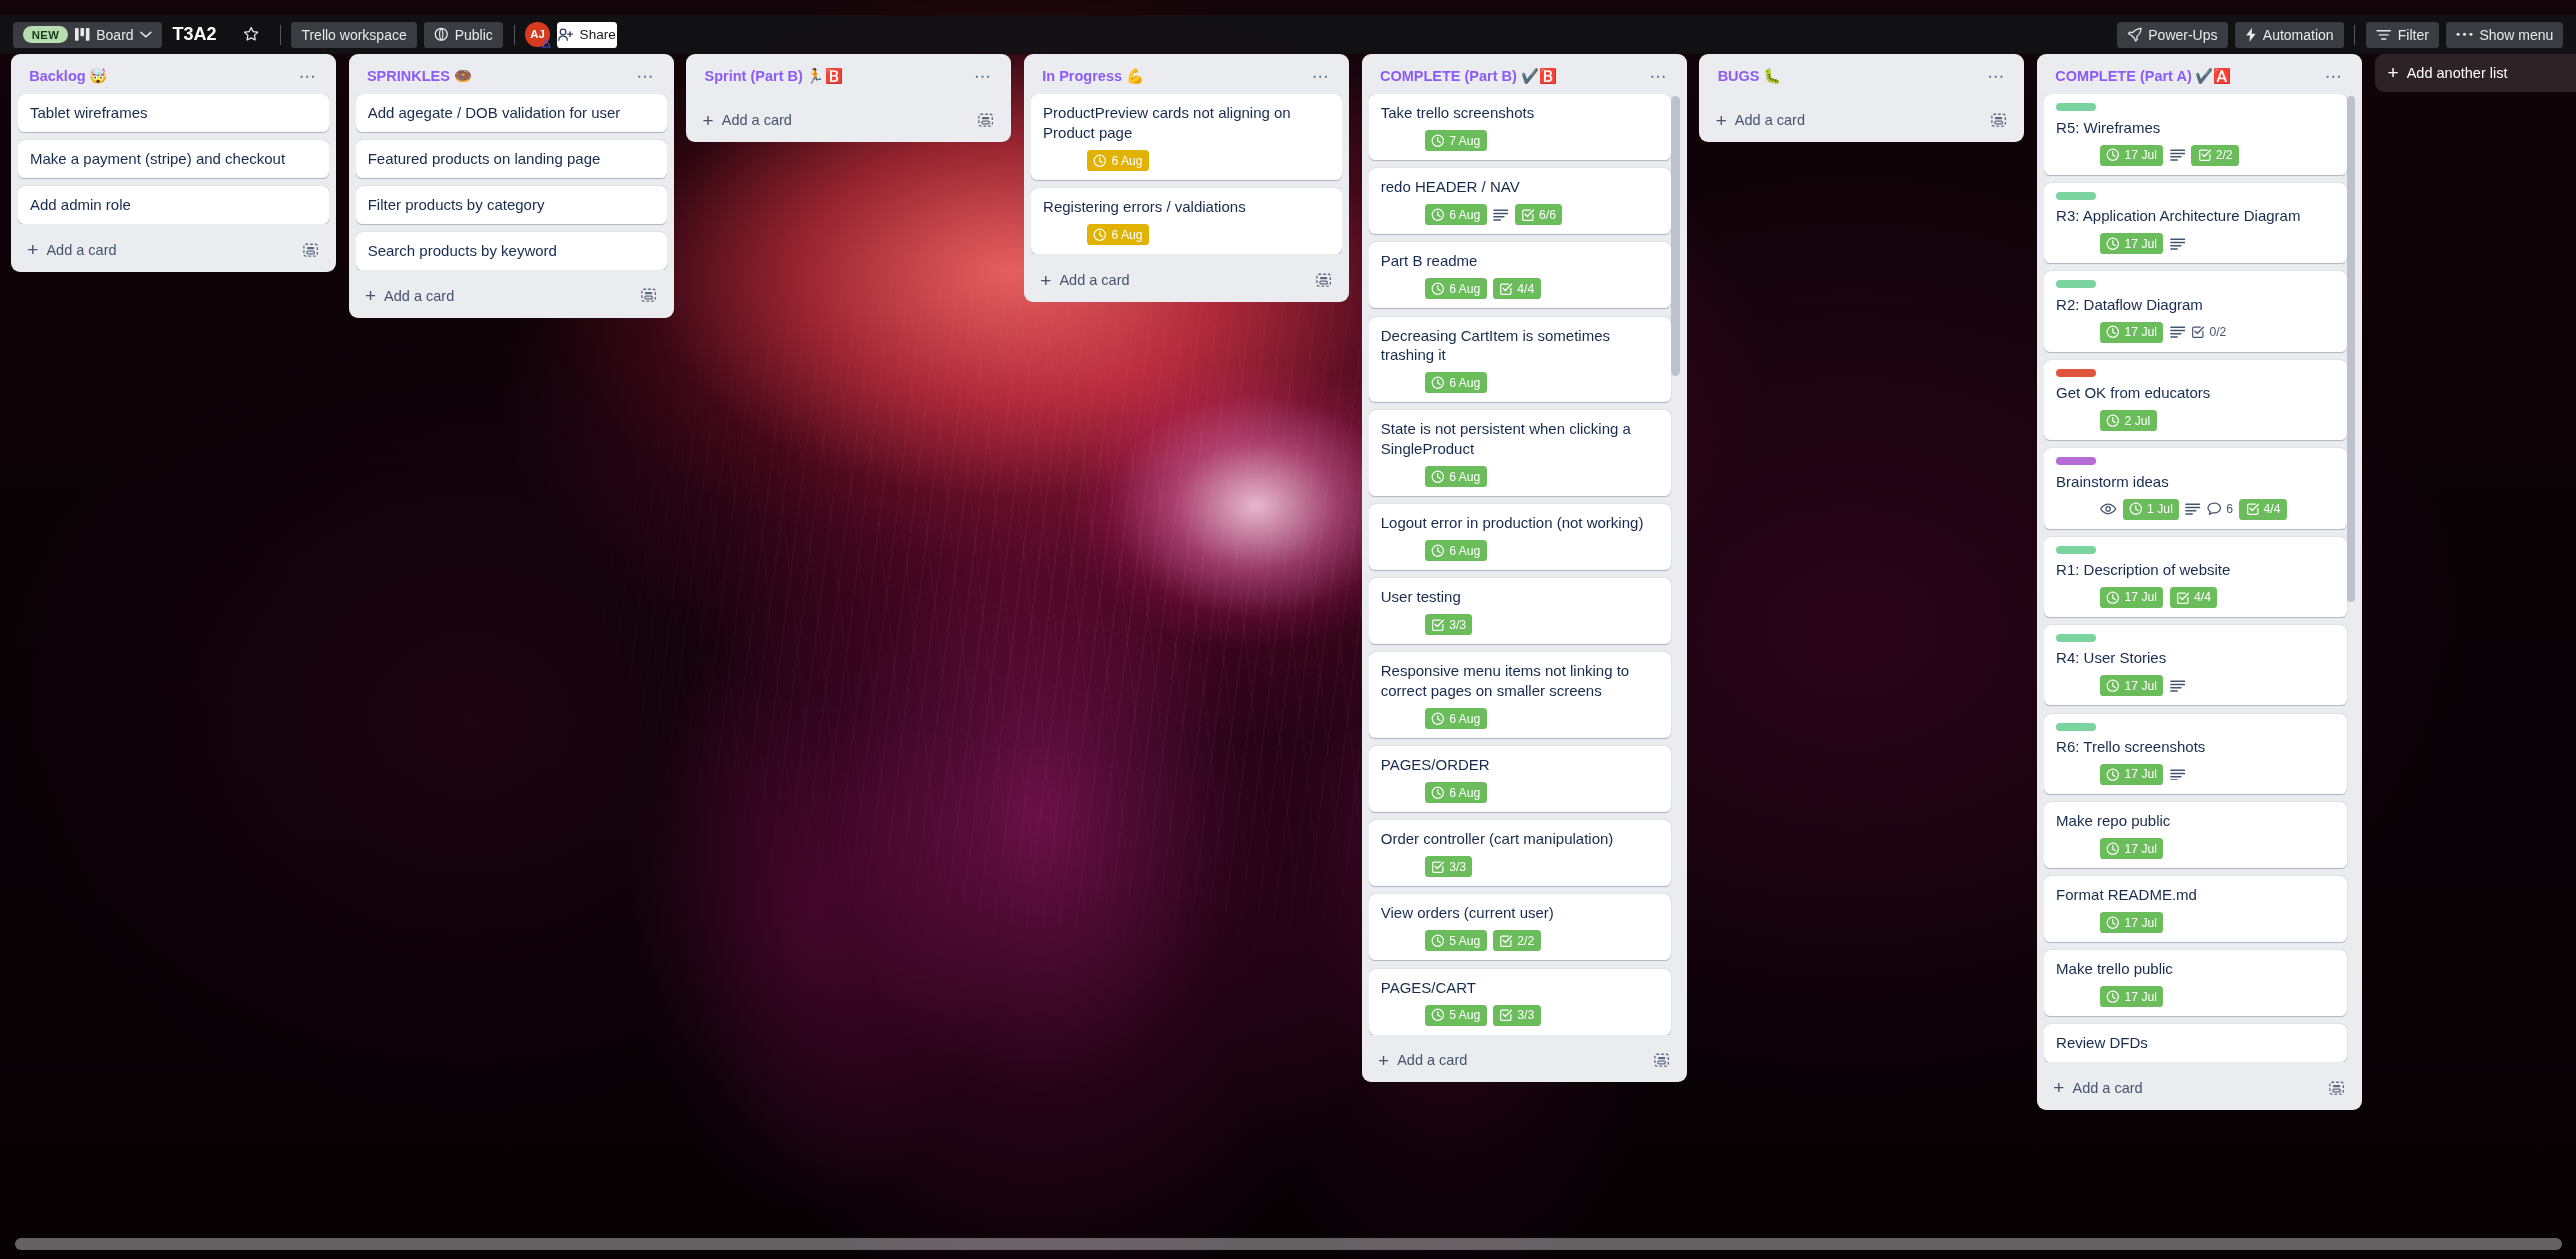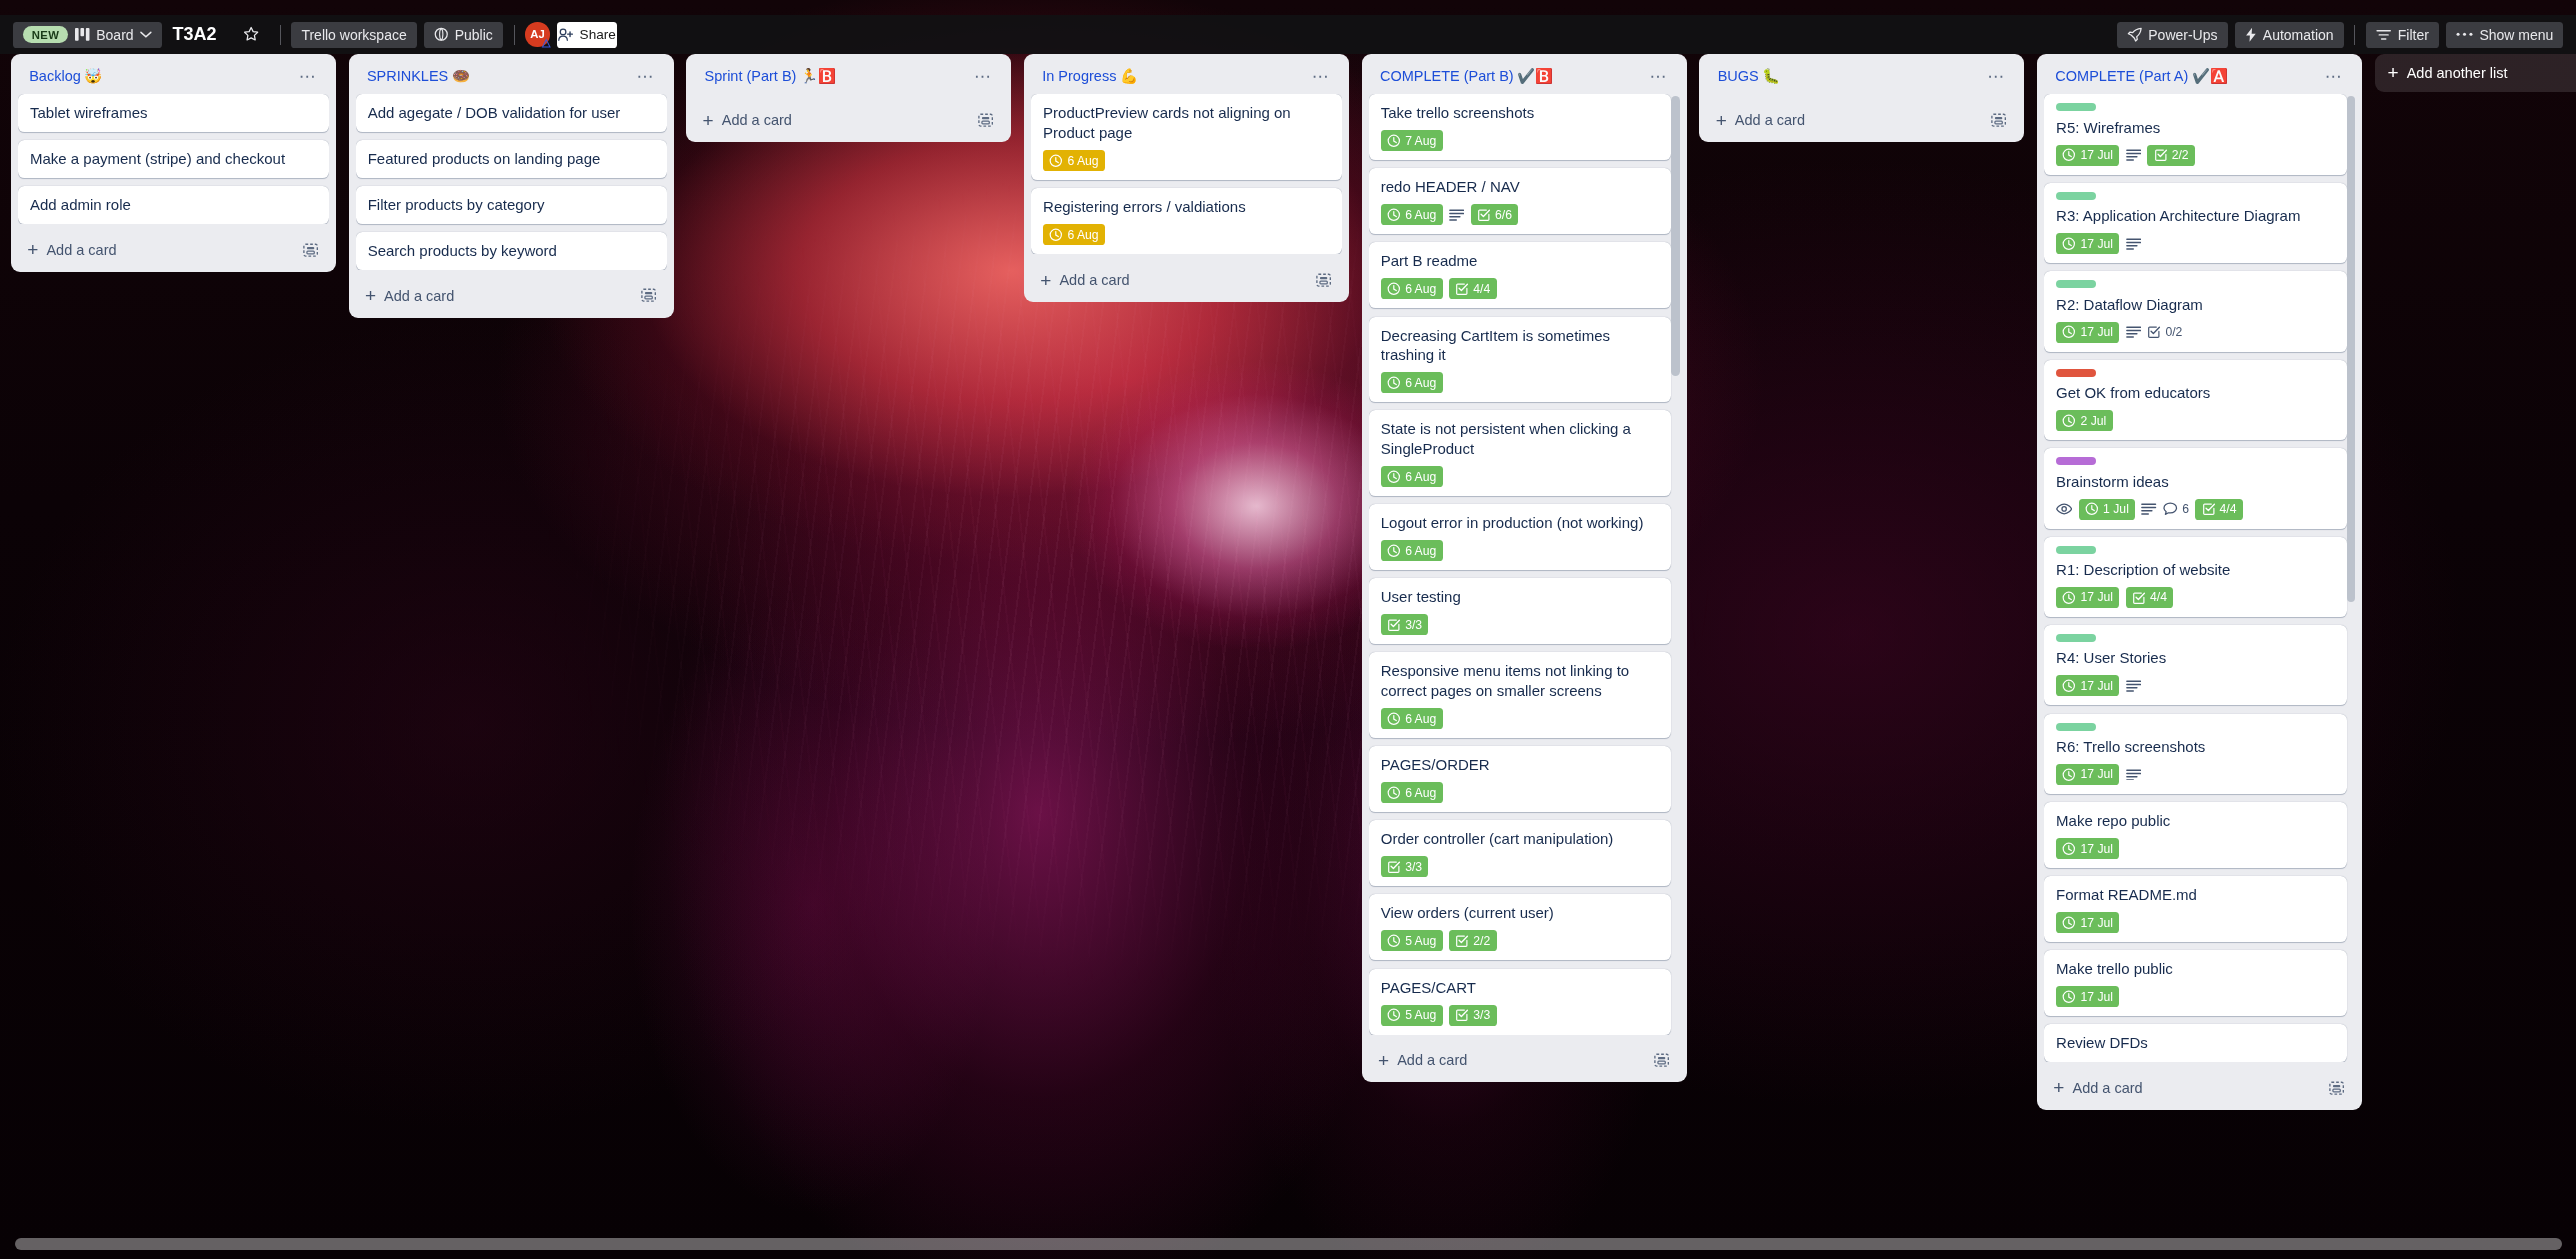--- a/index.html
+++ b/index.html
@@ -90,21 +90,21 @@
     border-radius: 9px;
     padding: 7.2px 7.2px 5.4px 7.2px;
     max-height: 1171px;
     display: flex; flex-direction: column;
   }
   .list-head {
     display: flex; align-items: center;
     padding: 7.2px 8.1px 9px 11px;
   }
   .list-title {
-    font-size: 14.5px; font-weight: normal; color: #1d4ed8;
+    font-size: 14.5px; font-weight: bold; color: #8b5cf6;
     flex: 1; line-height: 1.2;
   }
   .list-menu {
     color: #5d6b82; font-size: 17px; line-height: 9px;
     letter-spacing: 1.4px; cursor: pointer; padding: 0 3.6px;
   }
   .cards { overflow: hidden; display: flex; flex-direction: column; gap: 8.1px; position: relative; }
   .cards.scroll { padding-right: 8.1px; }
   .list-scrollbar {
     position: absolute; right: 0; top: 1.8px; width: 8.1px;
@@ -119,21 +119,21 @@
     cursor: pointer;
   }
   .card-labels { display: flex; gap: 4.5px; margin-bottom: 6.3px; }
   .lbl { width: 40px; height: 8.1px; border-radius: 4.5px; }
   .card-title {
     font-size: 15px; color: #172b4d; line-height: 1.32;
     word-wrap: break-word;
   }
   .card-badges {
     display: flex; align-items: flex-end; flex-wrap: wrap;
-    gap: 6.3px; margin-top: 7.2px;
+    gap: 6.3px; margin-top: 7.2px; margin-left: 44px;
   }
   .badge-pill {
     display: inline-flex; align-items: center; gap: 4.5px;
     height: 21px; padding: 0 6.3px; border-radius: 3.6px;
     font-size: 12.2px; color: #fff; font-weight: 500;
   }
   .badge-pill.due-green { background: #6bbd5b; }
   .badge-pill.due-yellow { background: #e2b203; color: #fff; }
   .badge-plain {
     display: inline-flex; align-items: center; gap: 4.5px;

